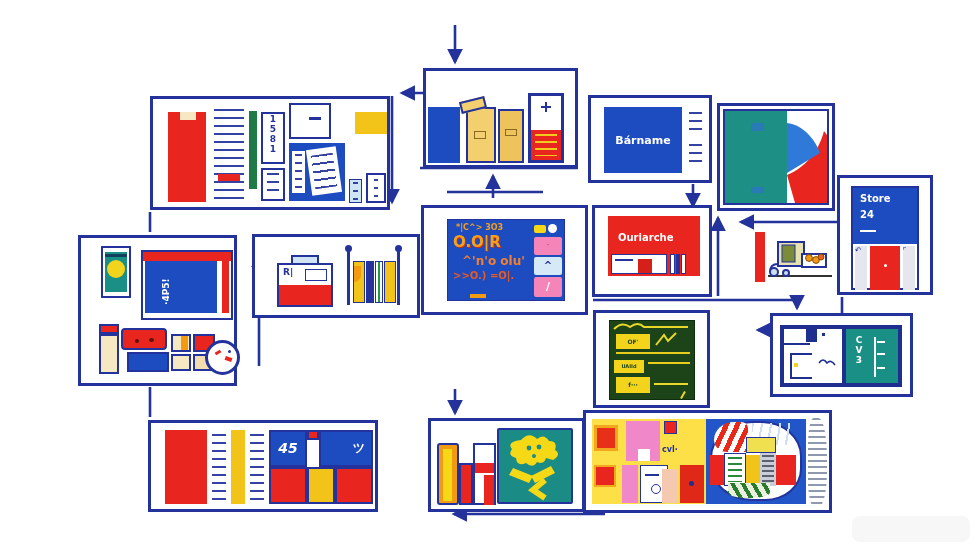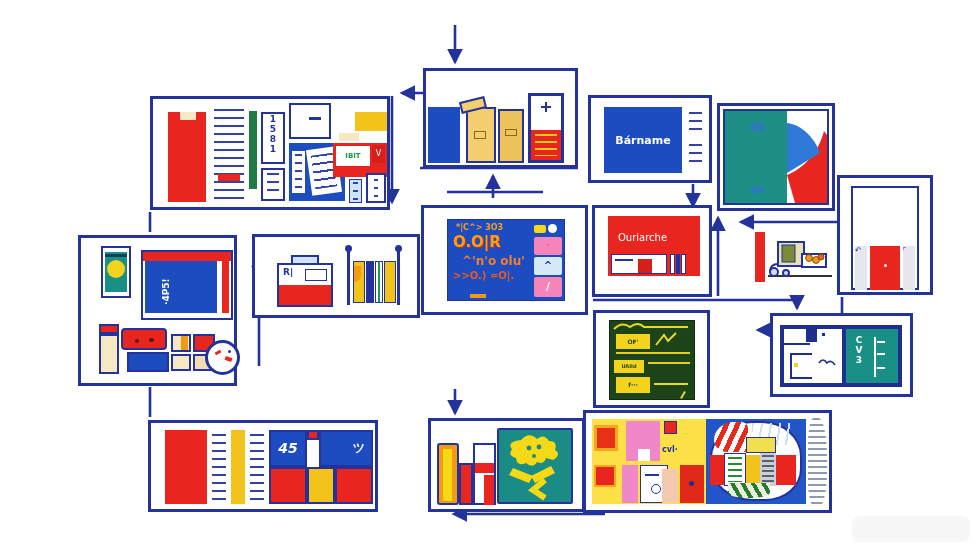--- a/index.html
+++ b/index.html
@@ -82,27 +82,20 @@
     </div>
     <div class="a" style="left:136px;top:44px;width:56px;height:58px;background:var(--blue)">
       <div class="a" style="left:3px;top:8px;width:13px;height:42px;background:#fff">
         <div class="a doclines" style="left:3px;top:3px;right:3px;bottom:3px"></div>
       </div>
       <div class="a" style="left:20px;top:5px;width:30px;height:46px;background:#fff;transform:rotate(-8deg)">
         <div class="a doclines" style="left:4px;top:6px;right:4px;bottom:6px"></div>
       </div>
     </div>
     <div class="a" style="left:202px;top:13px;width:32px;height:22px;background:var(--yellow)"></div>
-    <div class="a" style="left:180px;top:32px;width:54px;height:46px;background:#fff">
-      <div class="a" style="left:6px;top:2px;width:20px;height:8px;background:var(--cream)"></div>
-      <div class="a" style="left:0;top:12px;width:54px;height:34px;background:var(--red)">
-        <div class="a" style="left:3px;top:3px;width:34px;height:20px;background:#fff;font-size:7px;color:#1e9a46;font-weight:bold;text-align:center;line-height:20px">IBIT</div>
-        <div class="a" style="left:39px;top:2px;width:13px;height:18px;background:#d42018;color:#fff;font-size:8px;text-align:center;line-height:18px">V</div>
-      </div>
-    </div>
     <div class="a" style="left:196px;top:80px;width:13px;height:24px;background:var(--lblue);border:1px solid var(--line)">
       <div class="a doclines" style="left:3px;top:2px;right:3px;bottom:2px"></div>
     </div>
     <div class="a" style="left:213px;top:74px;width:20px;height:30px;background:#fff;border:2px solid var(--line)">
       <div class="a doclines" style="left:6px;top:4px;right:6px;bottom:4px"></div>
     </div>
   </div>
 
   <div class="box" style="left:423px;top:68px;width:155px;height:100px">
     <div class="a" style="left:2px;top:36px;width:32px;height:56px;background:var(--blue)"></div>
@@ -137,20 +130,25 @@
         <path d="M70 92 L62 64 C84 55 95 36 99 20 L102 24 L102 92 Z" fill="#e8261f"></path>
         <path d="M62 12 C78 14 90 28 95 42 L62 62 Z" fill="#2f7ad8"></path>
         <rect x="26" y="12" width="13" height="8" fill="#2f6fd0" opacity=".65"></rect>
         <rect x="26" y="76" width="13" height="6" fill="#2f6fd0" opacity=".65"></rect>
       </svg>
     </div>
   </div>
 
   <div class="box" style="left:837px;top:175px;width:96px;height:120px">
     <div class="a" style="left:11px;top:8px;width:68px;height:104px;border:2px solid var(--line);background:#fff">
+      <div class="a" style="left:0;top:0;width:64px;height:56px;background:var(--blue);color:#fff">
+        <span class="a" style="left:7px;top:5px;font-size:10px;font-weight:bold">Store</span>
+        <span class="a" style="left:7px;top:21px;font-size:10px;font-weight:bold">24</span>
+        <div class="a" style="left:7px;top:42px;width:16px;height:2px;background:#fff"></div>
+      </div>
       <div class="a" style="left:2px;top:58px;width:12px;height:44px;background:#e6e6ee;color:var(--line);font-size:8px">↶</div>
       <div class="a" style="right:2px;top:58px;width:12px;height:44px;background:#e6e6ee;color:var(--line);font-size:8px">⌜</div>
       <div class="a" style="left:17px;top:58px;width:30px;height:44px;background:var(--red)">
         <div class="a" style="left:14px;top:18px;width:3px;height:3px;background:#fff;border-radius:50%"></div>
       </div>
     </div>
   </div>
 
   <div class="box" style="left:78px;top:235px;width:159px;height:151px">
     <div class="a" style="left:20px;top:8px;width:30px;height:52px;background:#fff;border:2px solid var(--line)">
@@ -217,21 +215,21 @@
       <div class="a" style="left:86px;top:5px;width:12px;height:8px;background:#f5d816;border-radius:2px"></div>
       <div class="a" style="left:100px;top:4px;width:9px;height:9px;background:#fff;border-radius:50%"></div>
       <div class="a" style="left:86px;top:17px;width:28px;height:18px;background:#f585b8;border-radius:2px;color:#c03050;font-size:8px;text-align:center;line-height:18px">·</div>
       <div class="a" style="left:86px;top:37px;width:28px;height:18px;background:#d6e9f6;border-radius:2px;color:var(--line);font-size:10px;font-weight:bold;text-align:center;line-height:18px">^</div>
       <div class="a" style="left:86px;top:57px;width:28px;height:20px;background:#f585b8;border-radius:2px;color:#fff;font-size:11px;font-weight:bold;text-align:center;line-height:20px">/</div>
     </div>
   </div>
 
   <div class="box" style="left:592px;top:205px;width:120px;height:92px">
     <div class="a" style="left:13px;top:8px;width:92px;height:60px;background:var(--red);color:#fff">
-      <span class="a" style="left:10px;top:16px;font-size:10px;font-weight:normal">Ouriarche</span>
+      <span class="a" style="left:10px;top:16px;font-size:10px;font-weight:bold">Ouriarche</span>
       <div class="a" style="left:3px;top:38px;width:56px;height:20px;background:#fff;border:1px solid var(--line)">
         <div class="a" style="left:26px;top:4px;width:14px;height:14px;background:#d42018"></div>
         <div class="a" style="left:3px;top:4px;width:18px;height:2px;background:var(--line)"></div>
       </div>
       <div class="a" style="left:62px;top:38px;width:5px;height:20px;background:#fff;border:1px solid var(--line)"></div>
       <div class="a" style="left:68px;top:38px;width:4px;height:20px;background:var(--line)"></div>
       <div class="a" style="left:73px;top:38px;width:5px;height:20px;background:#fff;border:1px solid var(--line)"></div>
     </div>
   </div>
 

